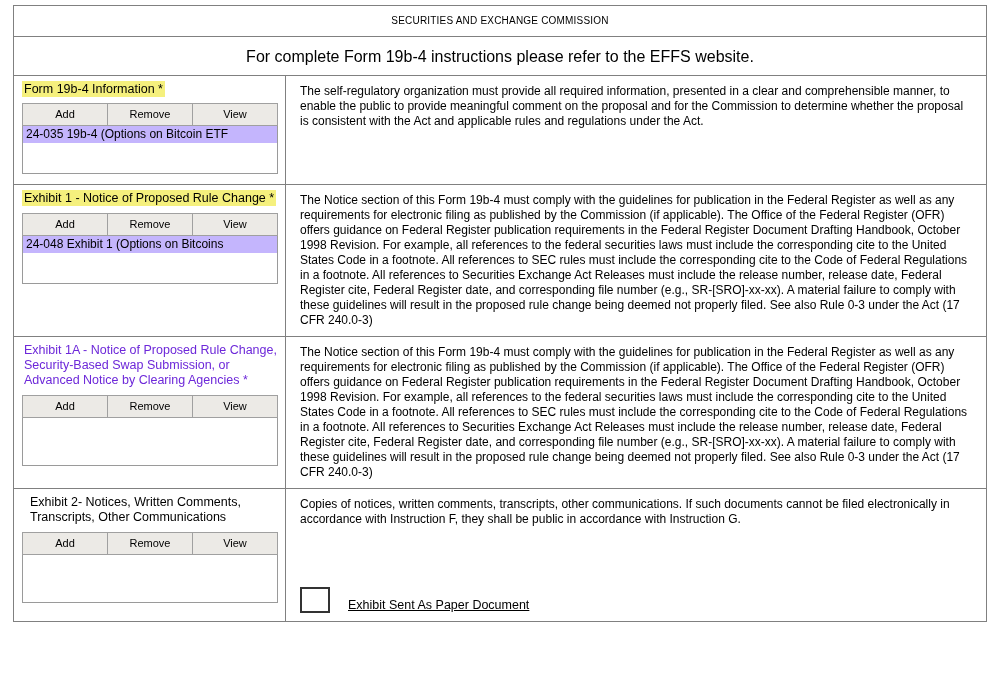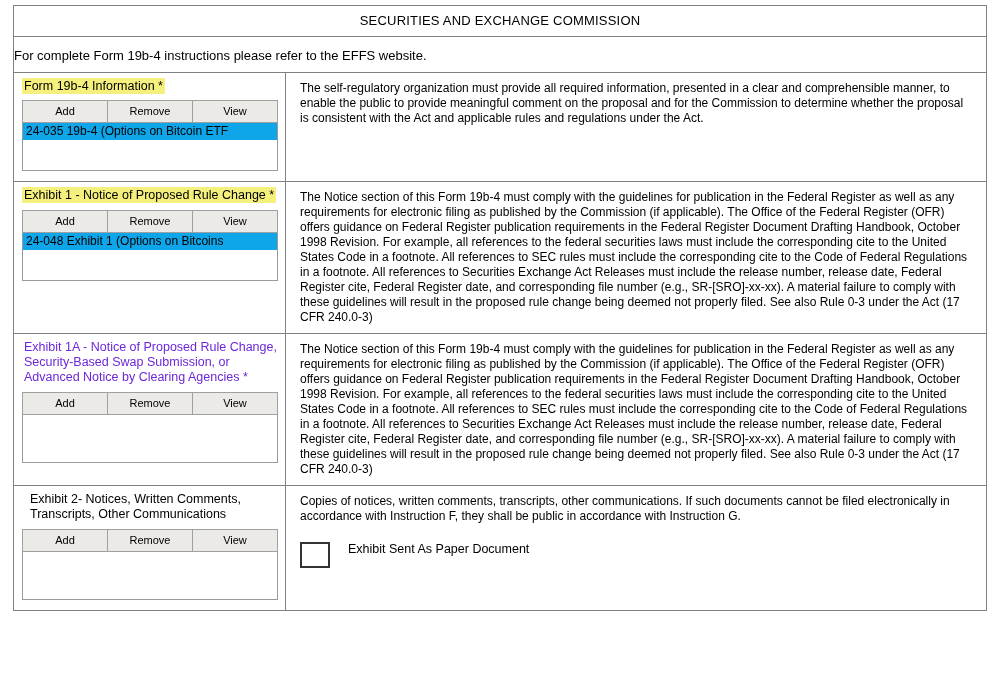--- a/index.html
+++ b/index.html
@@ -30,29 +30,29 @@
     box-sizing: border-box;
     background: #ffffff;
   }
   
   .header {
     border-bottom: 1px solid #808080;
     padding: 6px 0 7px 0;
     text-align: center;
   }
   .header-line {
-    font-size: 13px;
+    font-size: 10px;
     line-height: 17px;
     letter-spacing: .2px;
   }
   .header-note {
     border-bottom: 1px solid #808080;
-    text-align: left;
+    text-align: center;
     padding: 11px 0 9px 0;
-    font-size: 13px;
+    font-size: 16px;
   }
   
   .row {
     display: flex;
     border-bottom: 1px solid #808080;
     box-sizing: border-box;
   }
   .row:last-child { border-bottom: none; }
 
   .left-cell {
@@ -114,30 +114,31 @@
   .listbox {
     width: 256px;
     height: 48px;
     border: 1px solid #9a9a9a;
     border-top: none;
     box-sizing: border-box;
     background: #ffffff;
     overflow: hidden;
   }
   .list-item {
-    background: #0ea5e9;
+    background: #c4b5fd;
     font-size: 12px;
     padding: 1px 3px 2px 3px;
     white-space: nowrap;
     overflow: hidden;
   }
   .paper-doc {
     display: flex;
-    align-items: flex-start;
-    margin-top: 18px;
+    align-items: flex-end;
+    margin-top: 60px;
+    text-decoration: underline;
   }
   .checkbox {
     width: 30px;
     height: 26px;
     border: 2px solid #333;
     box-sizing: border-box;
     background: #fff;
   }
   .paper-doc-label {
     margin-left: 18px;

